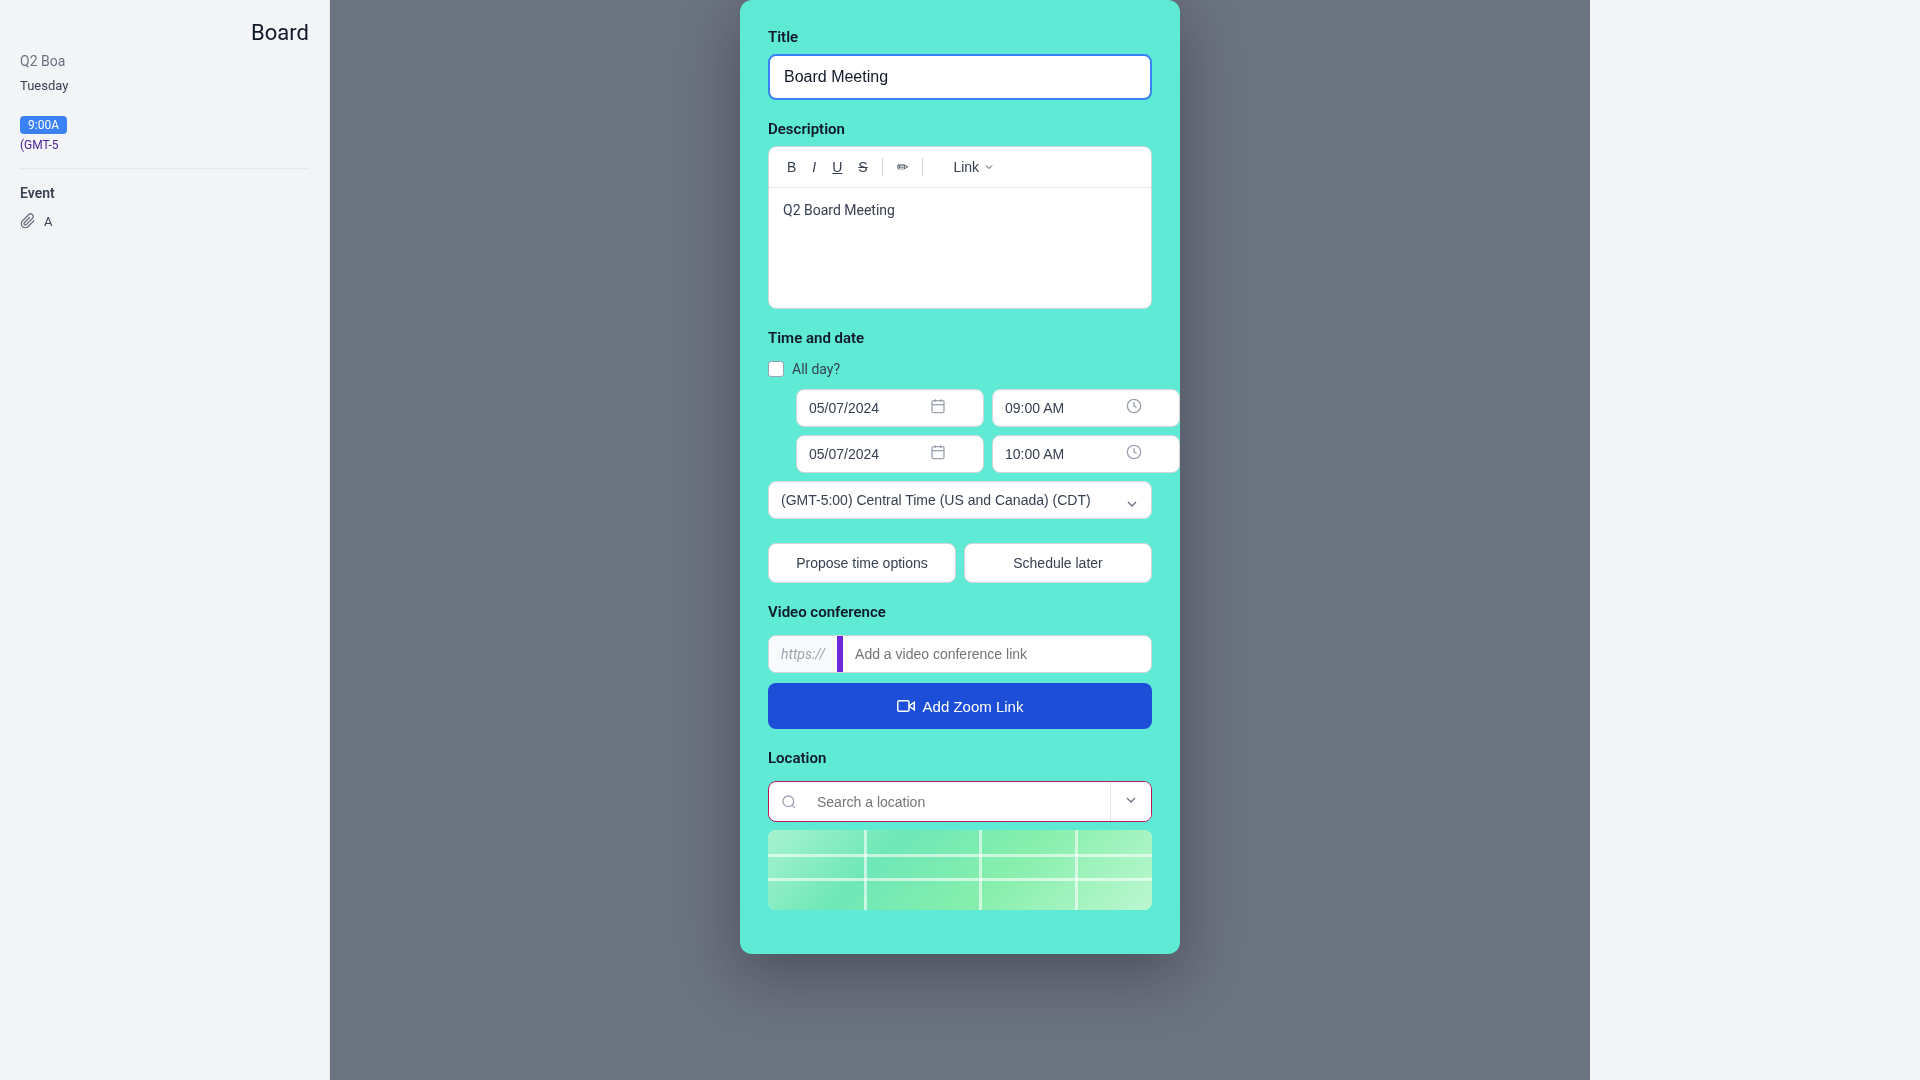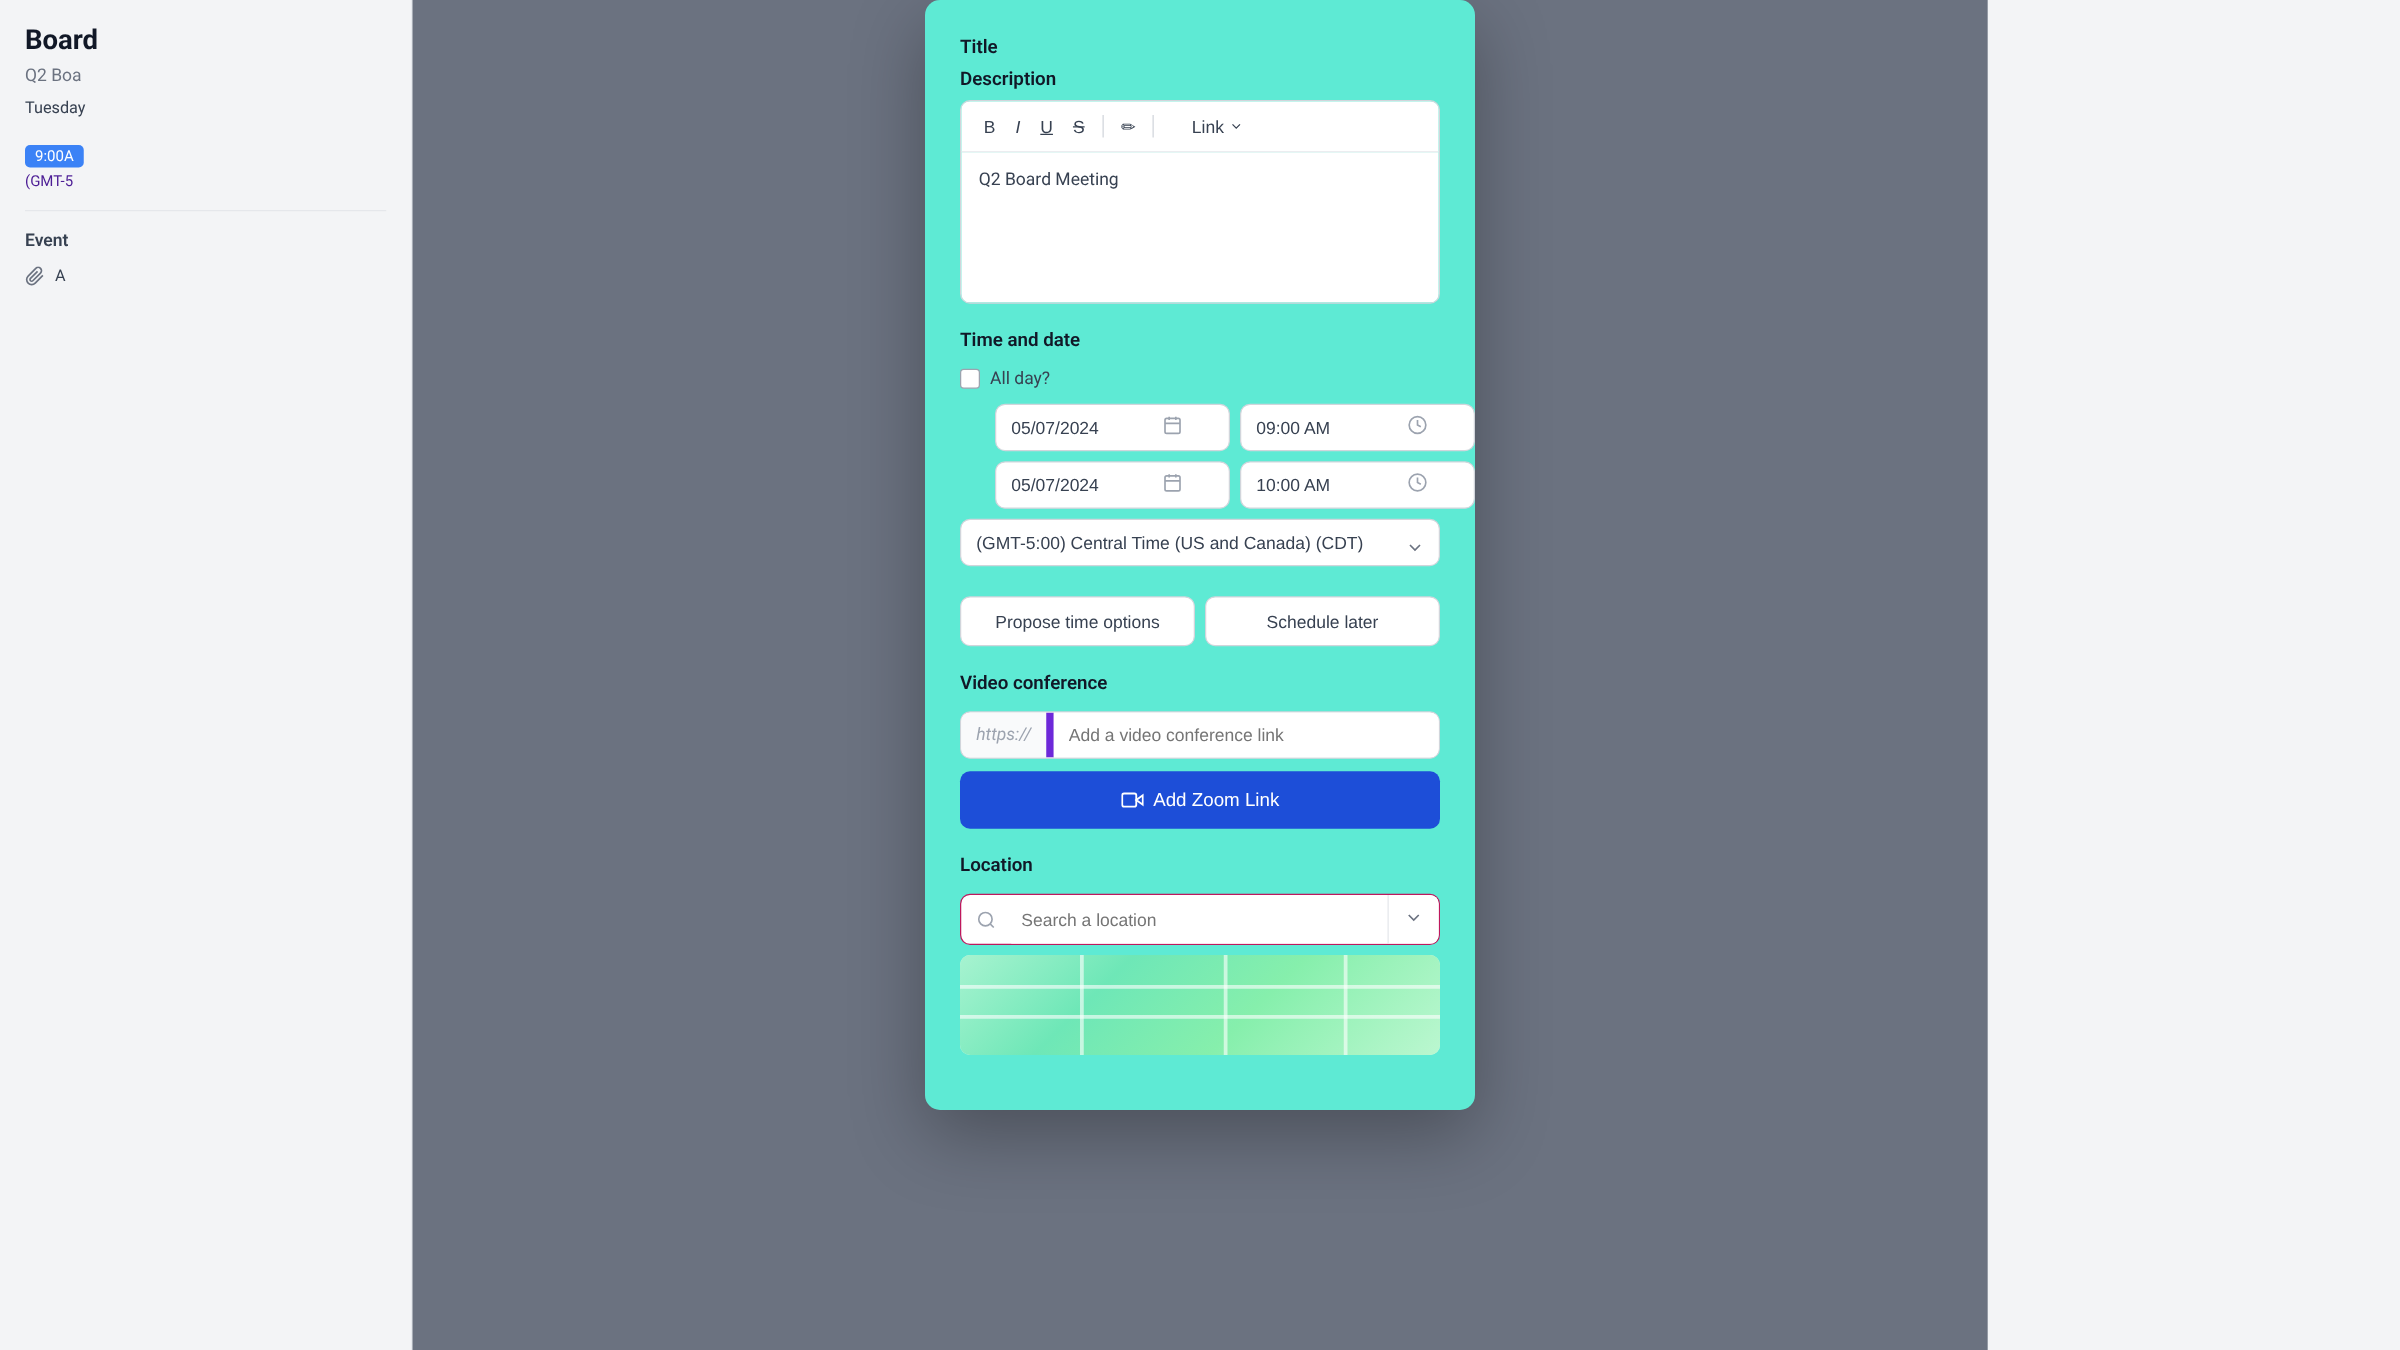--- a/index.html
+++ b/index.html
@@ -35,23 +35,24 @@
       background: #f3f4f6;
       border-right: 1px solid #e5e7eb;
     }
 
     .sidebar-content {
       padding: 20px;
     }
 
     .sidebar-title {
       font-size: 22px;
-      font-weight: 700;
+      font-weight: 400;
       color: #111827;
       margin-bottom: 8px;
+      text-align: right;
     }
 
     .sidebar-desc {
       font-size: 14px;
       color: #6b7280;
       margin-bottom: 6px;
     }
 
     .sidebar-time {
       display: inline-block;
@@ -461,20 +462,21 @@
   </div>
 </div>
 
 <div class="right-panel"></div>
 
 <div class="modal-overlay">
   <div class="modal">
 
     
     <label class="form-label">Title</label>
+    <input class="title-input" type="text" value="Board Meeting" style="">
 
     
     <div class="description-section">
       <label class="form-label">Description</label>
       <div class="rich-editor">
         <div class="editor-toolbar">
           <button class="toolbar-btn">B</button>
           <button class="toolbar-btn" style="font-style:italic;">I</button>
           <button class="toolbar-btn" style="text-decoration:underline;">U</button>
           <button class="toolbar-btn" style="text-decoration:line-through;">S</button>

